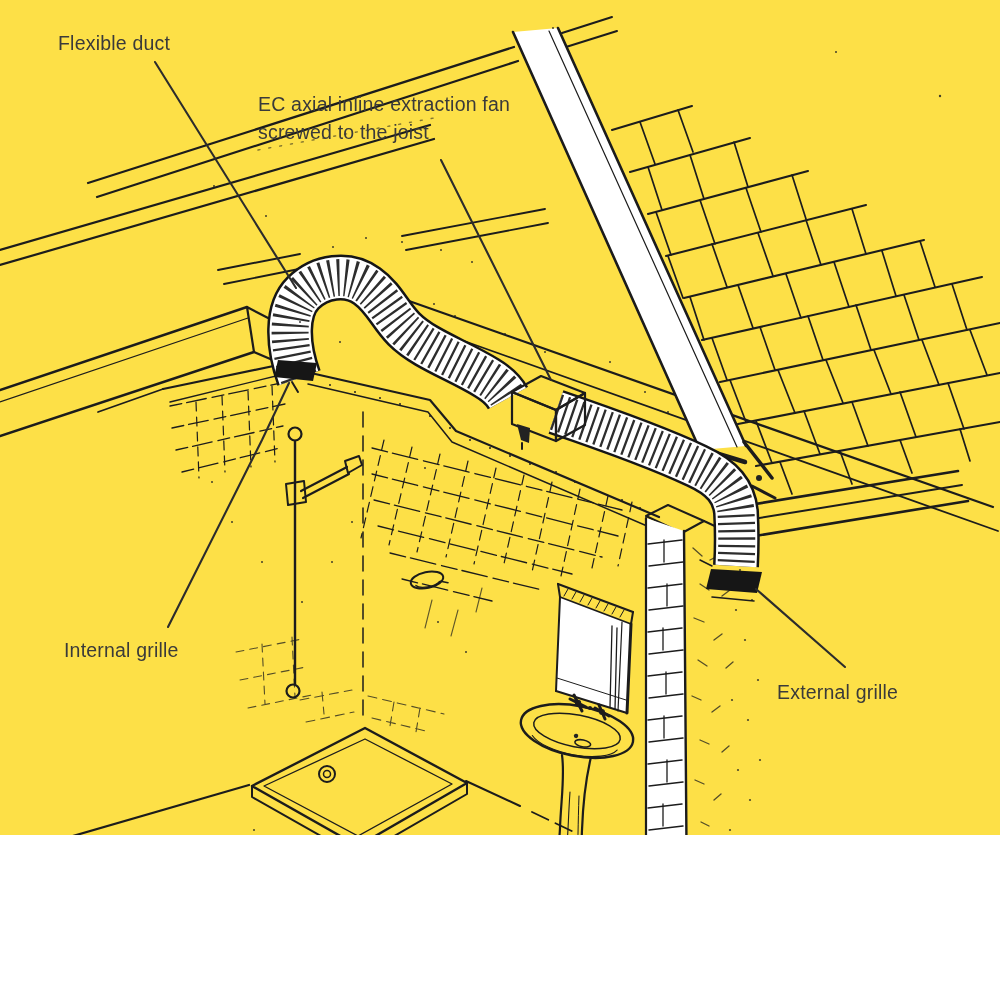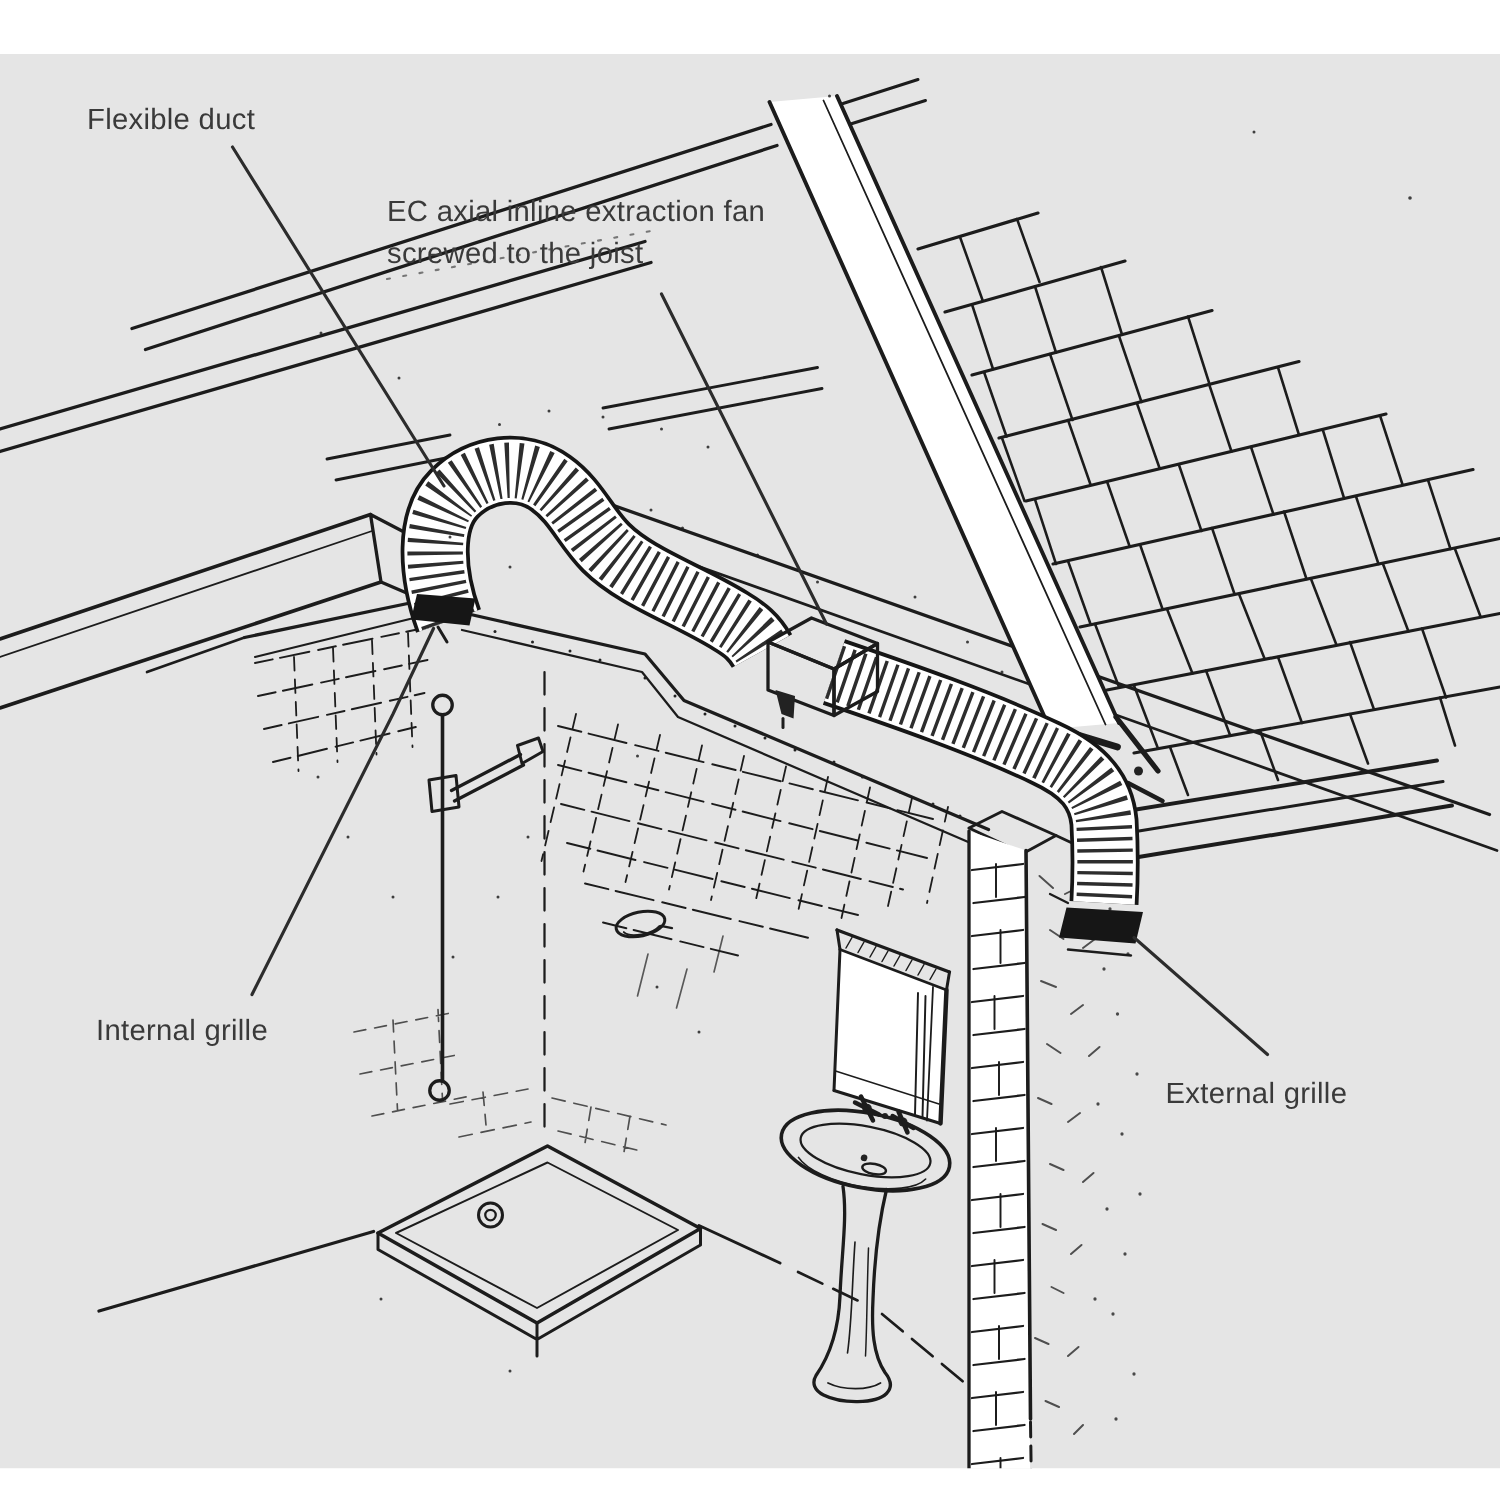--- a/index.html
+++ b/index.html
@@ -1,17 +1,17 @@
 <!DOCTYPE html>
 <html><head>
 <meta charset="utf-8">
 <style>
   html,body{margin:0;padding:0;background:#ffffff;}
-  .stage{position:relative;width:1000px;height:943px;background:#e5e5e5;overflow:hidden;
-         font-family:"Liberation Sans", sans-serif;margin-top:36px;}
+  .stage{position:relative;width:1000px;height:835px;background:#fde047;overflow:hidden;
+         font-family:"Liberation Sans", sans-serif;}
   svg{position:absolute;left:0;top:0;}
   .ink{stroke:#1c1c1c;fill:none;stroke-linecap:round;stroke-linejoin:round;}
   .lbl{fill:#3a3a3a;font-family:"Liberation Sans",sans-serif;font-size:19.5px;letter-spacing:.2px;}
   .leader{stroke:#2c2c2c;stroke-width:2.1;fill:none;stroke-linecap:round;}
   .dots{fill:#222;}
 </style>
 </head>
 <body>
 
 <div class="stage">

